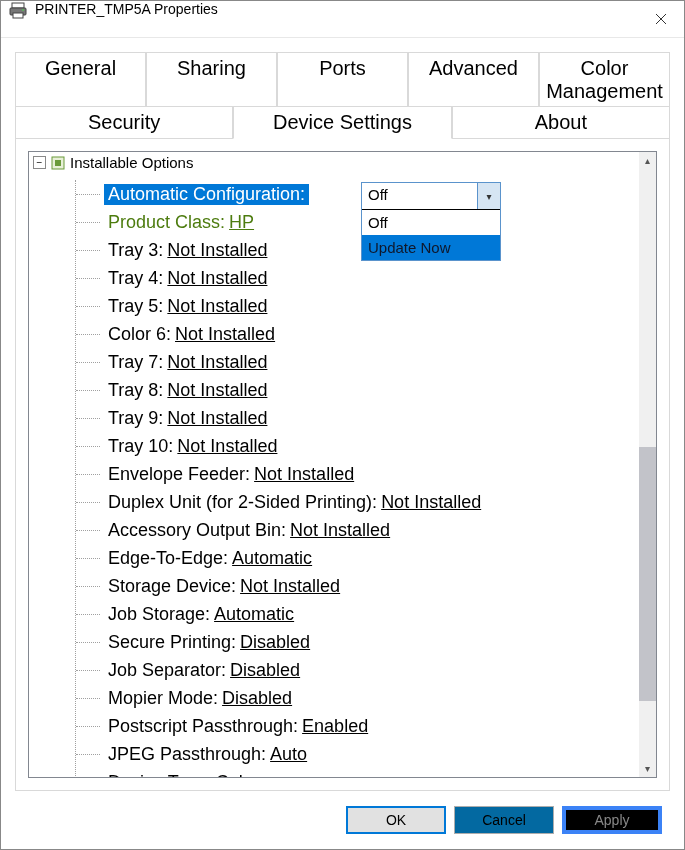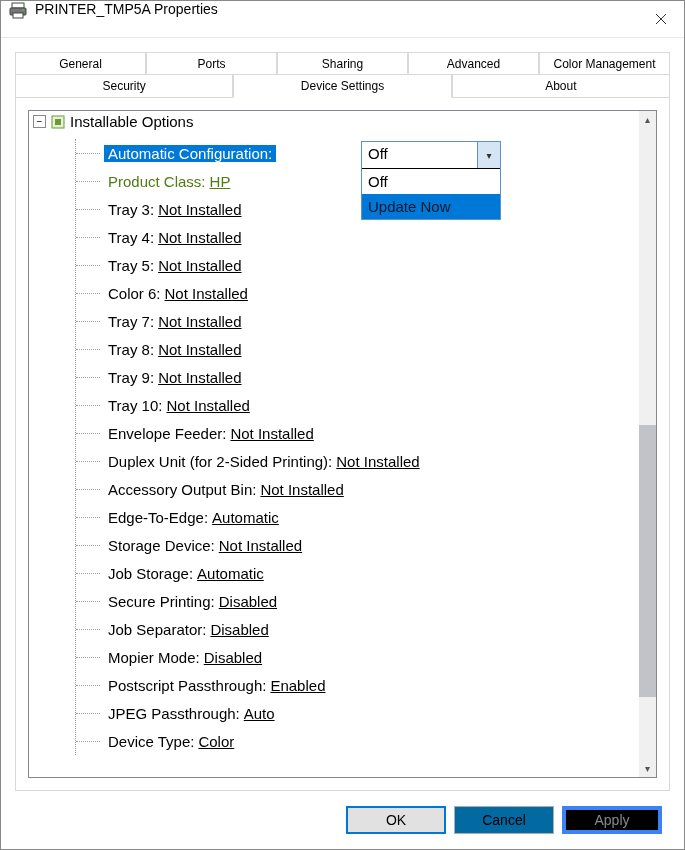--- a/index.html
+++ b/index.html
@@ -4,35 +4,35 @@
 <style>
 html,body{margin:0;padding:0;font-family:"Segoe UI",Tahoma,sans-serif;font-size:15px;color:#000;background:#fff}
 .window{width:685px;height:850px;border:1px solid #888;box-sizing:border-box;display:flex;flex-direction:column;background:#fff}
 .titlebar{height:36px;display:flex;align-items:flex-start;padding:0 0 0 8px;border-bottom:1px solid #e8e8e8}
 .titlebar .icon{width:18px;height:18px;margin-right:8px}
 .titlebar .title{flex:1;font-size:14px}
 .titlebar .close{width:46px;height:36px;display:flex;align-items:center;justify-content:center;cursor:pointer}
 .body{flex:1;padding:14px 14px 0 14px;display:flex;flex-direction:column;min-height:0}
 .tabs{display:flex;flex-direction:column}
 .tabrow{display:flex}
-.tab{flex:1;text-align:center;padding:4px 0;border:1px solid #d9d9d9;border-bottom:none;background:#fff;font-size:12px;cursor:pointer}
+.tab{flex:1;text-align:center;padding:4px 0;border:1px solid #d9d9d9;border-bottom:none;background:#fff;font-size:20px;cursor:pointer}
 .tab.back{background:#fff}
 .tab.active{background:#fff;border-bottom:1px solid #fff;position:relative;z-index:2}
 .row2{margin-top:-1px}
 .row2 .tab{flex:1}
 .row2 .tab.active{border-top:1px solid #d9d9d9;border-left:1px solid #d9d9d9;border-right:1px solid #d9d9d9}
 .panel{flex:1;border:1px solid #d9d9d9;margin-top:-1px;box-sizing:border-box;padding:12px;display:flex;flex-direction:column;min-height:0;overflow:hidden}
 .treecontainer{flex:1;border:1px solid #828790;display:flex;min-height:0;position:relative;overflow:hidden}
 .tree{flex:1;overflow:hidden;position:relative;padding:2px 0 0 0}
 .rootrow{display:flex;align-items:center;padding:0 0 0 4px}
 .expander{width:11px;height:11px;border:1px solid #888;display:flex;align-items:center;justify-content:center;font-size:10px;line-height:1;margin-right:4px;background:#fff}
 .rooticon{width:16px;height:16px;margin-right:4px}
 .rootlabel{font-size:15px}
 .items{position:relative;margin-left:9px;border-left:1px dotted #a0a0a0;padding-left:0}
-.item{display:flex;align-items:center;height:28px;font-size:15px;position:relative}
+.item{display:flex;align-items:center;height:28px;font-size:18px;position:relative}
 .item::before{content:"";position:absolute;left:0;top:14px;width:24px;border-top:1px dotted #a0a0a0}
 .item .inner{margin-left:28px;display:flex;align-items:baseline;white-space:nowrap;padding:0 4px}
 .item.selected .inner{background:#0078d7;color:#fff}
 .item.disabled .inner{color:#4d7c0f}
 .val{text-decoration:underline;margin-left:4px}
 .scrollbar{width:17px;background:#f0f0f0;display:flex;flex-direction:column;align-items:stretch}
 .scrollbar .arrow{height:17px;display:flex;align-items:center;justify-content:center;color:#555;font-size:10px}
 .scrollbar .track{flex:1;position:relative}
 .scrollbar .thumb{position:absolute;left:0;right:0;top:47%;height:43%;background:#c2c3c9}
 .combo{position:absolute;left:295px;top:2px;width:138px;border:1px solid #5a93cc;background:#fff;display:flex;flex-direction:column}
@@ -66,22 +66,22 @@
           <line x1="1" y1="1" x2="11" y2="11" stroke="#333" stroke-width="1"></line>
           <line x1="11" y1="1" x2="1" y2="11" stroke="#333" stroke-width="1"></line>
         </svg>
     </div>
   </div>
 
   <div class="body">
     <div class="tabs">
       <div class="tabrow">
         <div class="tab back">General</div>
+        <div class="tab back">Sharing</div>
         <div class="tab back">Ports</div>
-        <div class="tab back">Sharing</div>
         <div class="tab back">Advanced</div>
         <div class="tab back">Color Management</div>
       </div>
       <div class="tabrow row2">
         <div class="tab back">Security</div>
         <div class="tab active">Device Settings</div>
         <div class="tab back">About</div>
       </div>
     </div>
 

